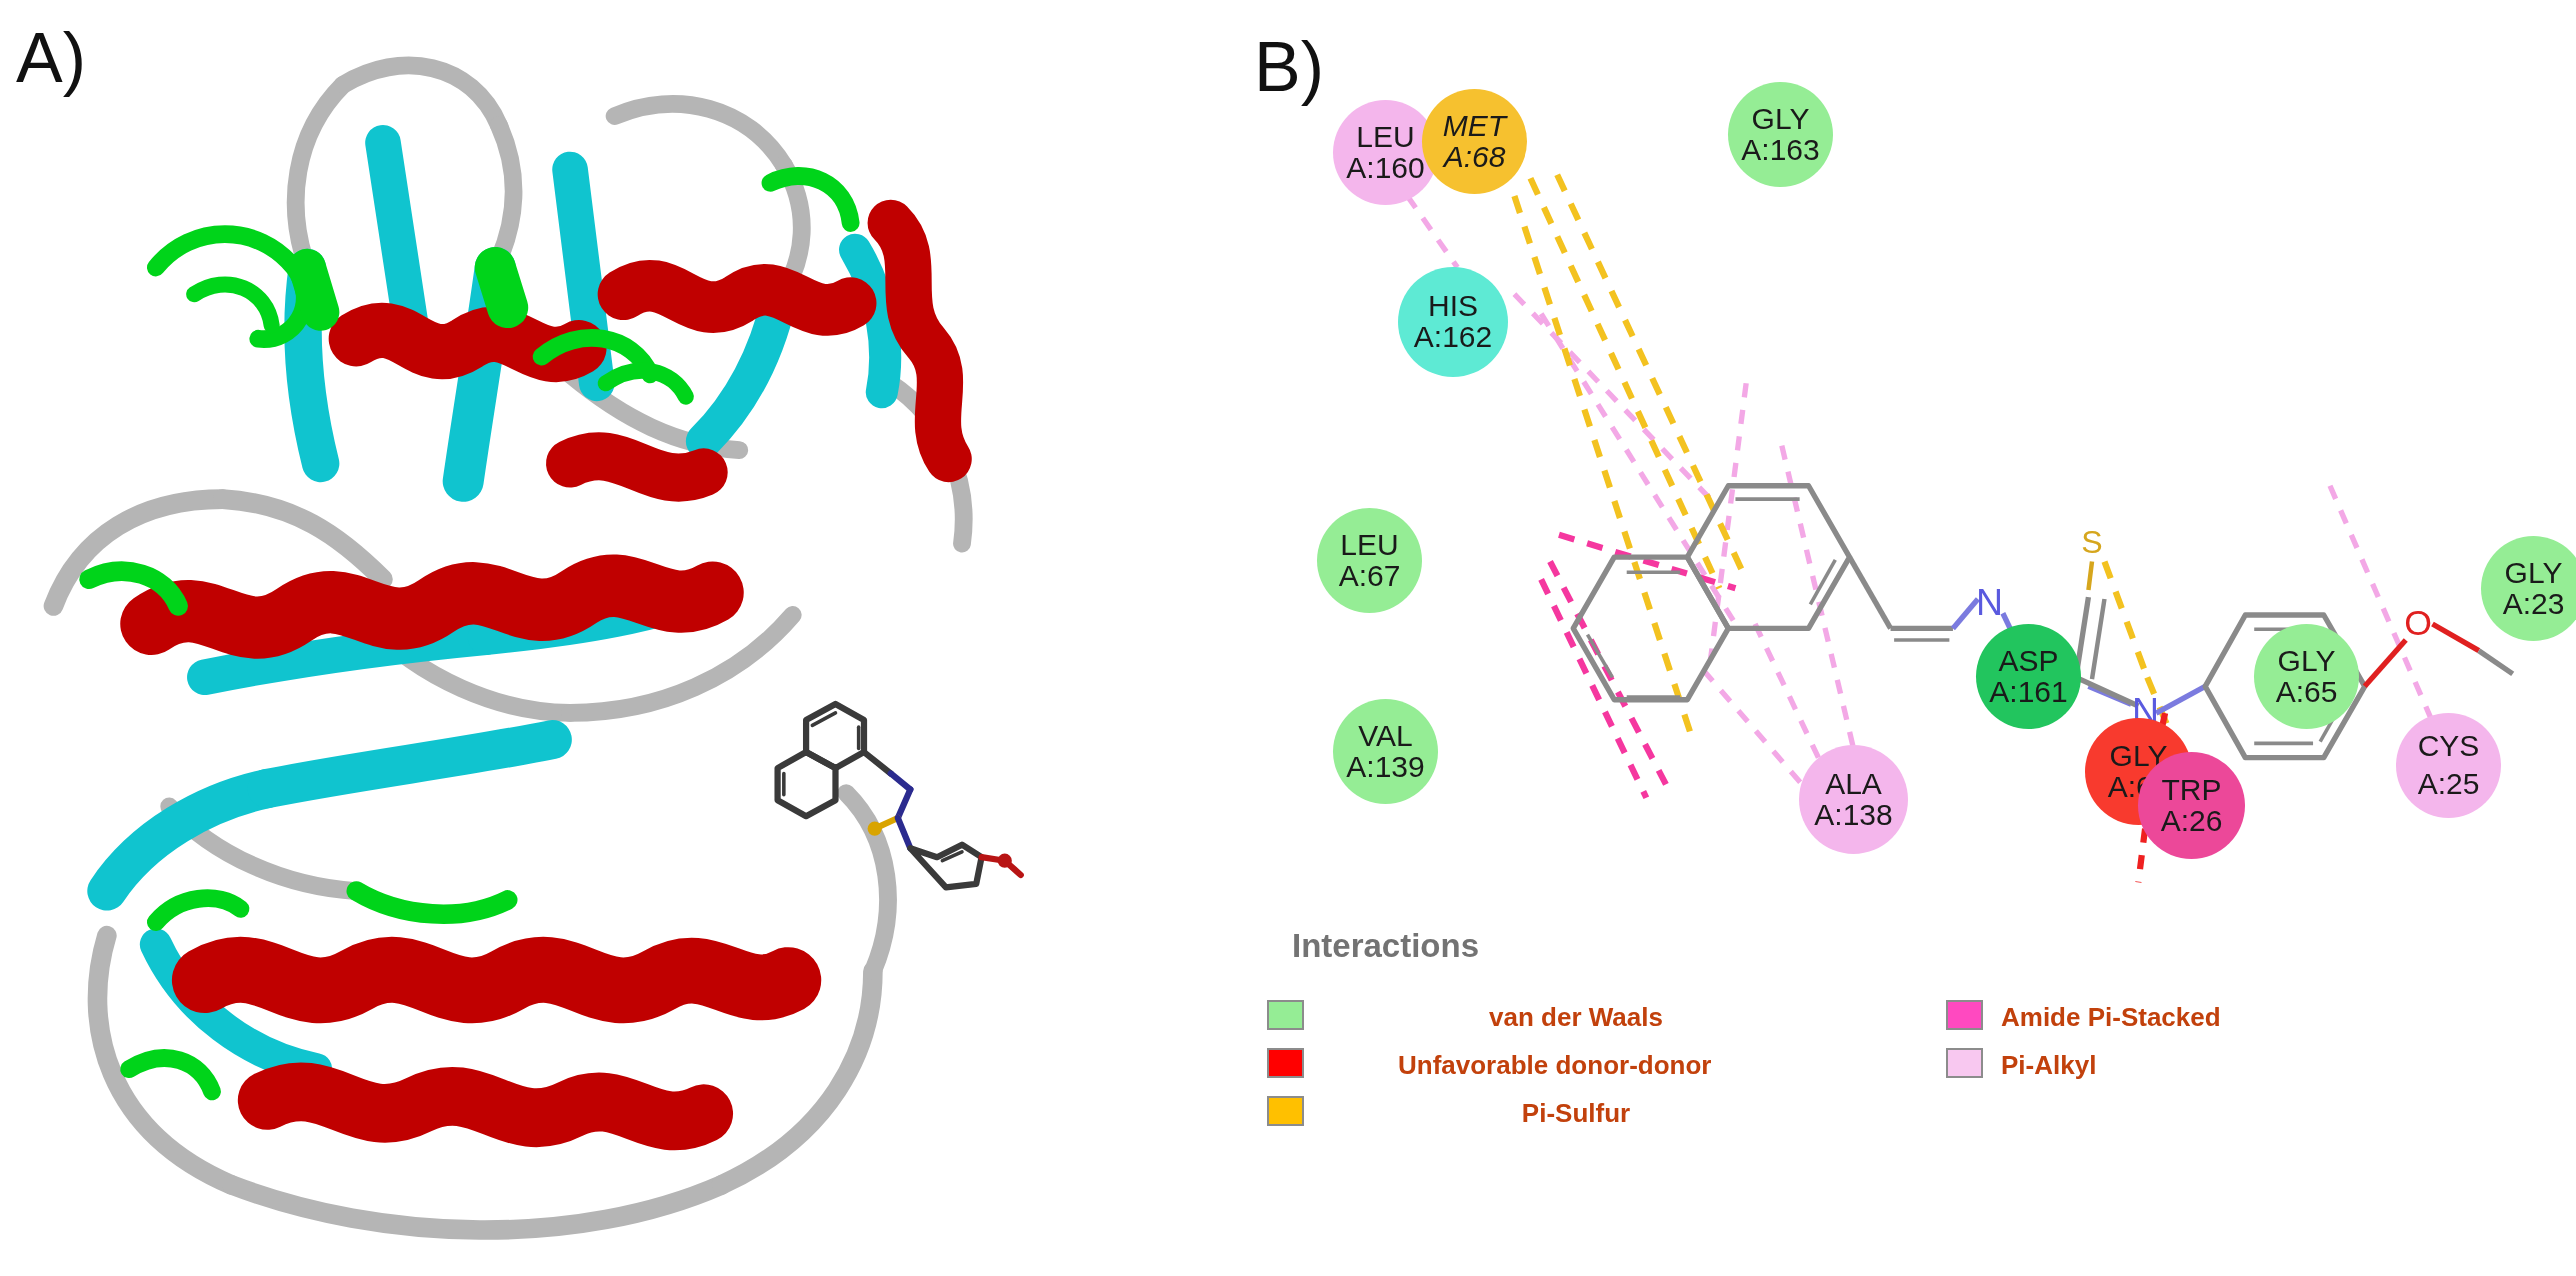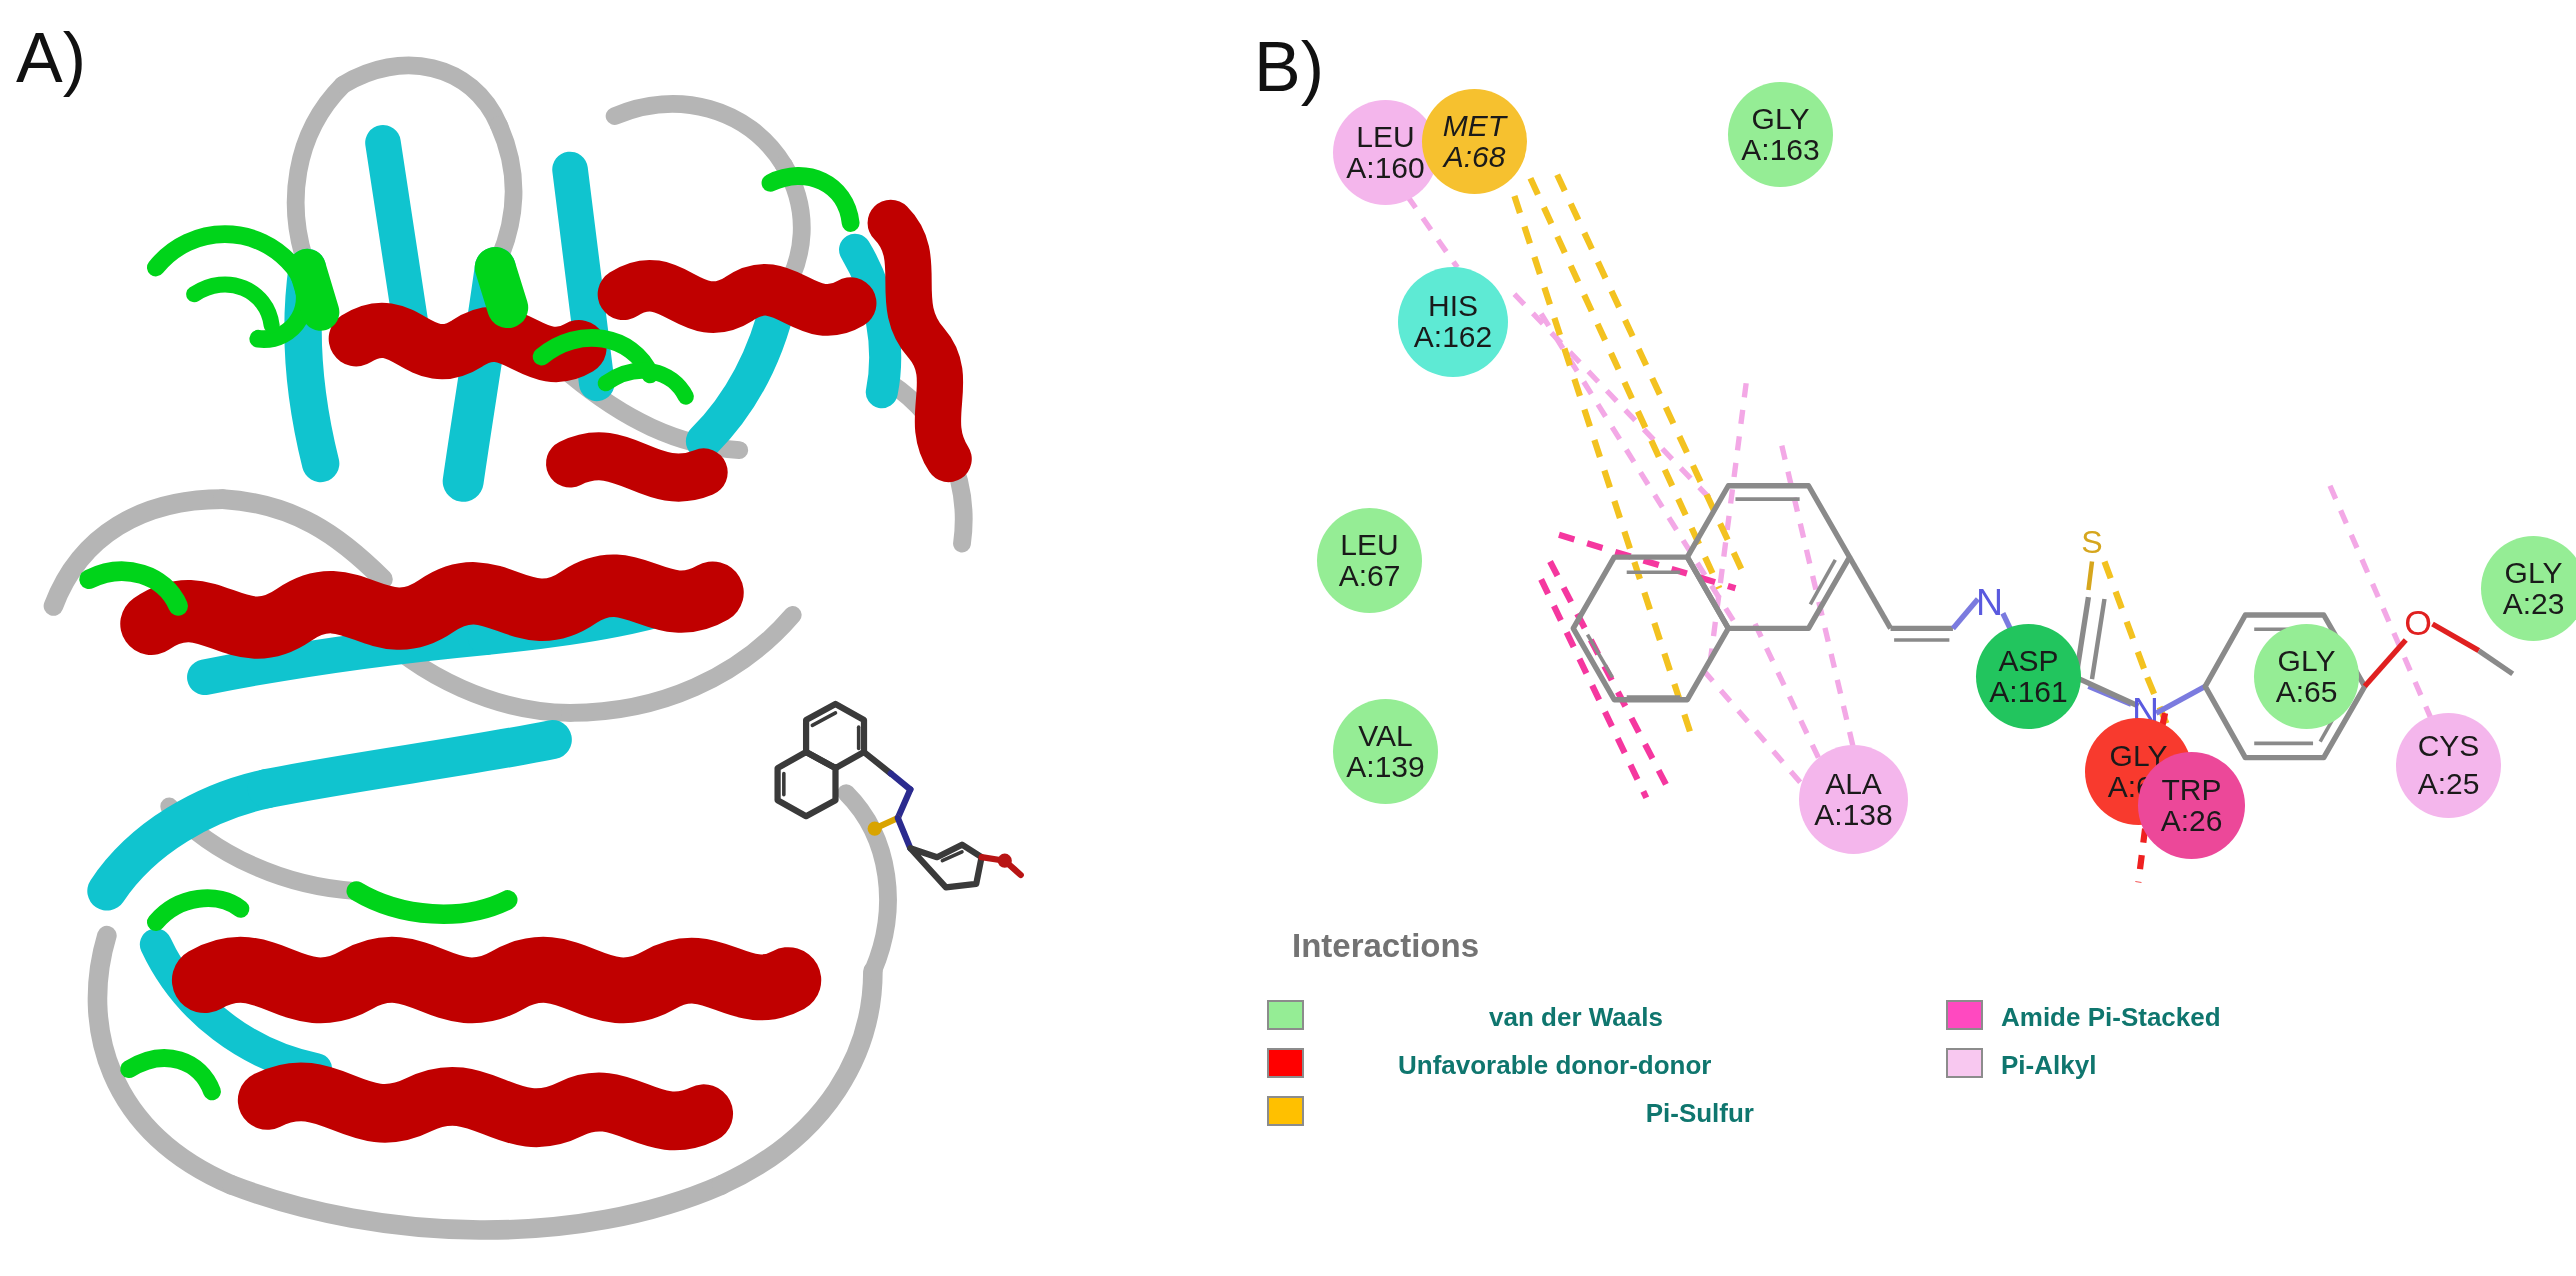--- a/index.html
+++ b/index.html
@@ -16,21 +16,21 @@
 
   .res{position:absolute;border-radius:50%;display:flex;flex-direction:column;
        align-items:center;justify-content:center;line-height:1.02;
        font-family:"Liberation Sans", sans-serif;color:#1a1a1a;}
   .res span{display:block;white-space:nowrap;}
   .res .r-name{font-size:30px;}
   .res .r-id{font-size:30px;}
 
   .legend-title{position:absolute;font-size:33px;font-weight:bold;color:#737373;}
   .sw{position:absolute;width:37px;height:30px;border:2.7px solid #8c8c8c;box-sizing:border-box;}
-  .lg-text{position:absolute;font-size:26px;font-weight:bold;color:#0f766e;
+  .lg-text{position:absolute;font-size:26px;font-weight:bold;color:#c2410c;
            white-space:nowrap;}
 </style>
 </head>
 <body>
 
 <div id="panel-a">
   <div class="panel-label" style="left:16px;top:18px;">A)</div>
 
   <svg width="1247" height="1277" viewBox="0 0 1400 1433">
     <g fill="none" stroke-linecap="round" stroke-linejoin="round">
@@ -290,21 +290,21 @@
 
   <div class="legend-title" style="left:45px;top:927px;">Interactions</div>
 
   <div class="sw" style="left:19.6px;top:1000px;background:#95ed95;"></div>
   <div class="lg-text" style="left:151px;top:1002px;width:356px;text-align:center;">van der Waals</div>
 
   <div class="sw" style="left:19.6px;top:1048px;background:#ff0000;"></div>
   <div class="lg-text" style="left:151px;top:1050px;width:356px;text-align:left;">Unfavorable donor-donor</div>
 
   <div class="sw" style="left:19.6px;top:1096px;background:#ffc000;"></div>
-  <div class="lg-text" style="left:151px;top:1098px;width:356px;text-align:right;">Pi-Sulfur</div>
+  <div class="lg-text" style="left:151px;top:1098px;width:356px;text-align:center;">Pi-Sulfur</div>
 
   <div class="sw" style="left:699px;top:1000px;background:#ff49c0;"></div>
   <div class="lg-text" style="left:754px;top:1002px;">Amide Pi-Stacked</div>
 
   <div class="sw" style="left:699px;top:1048px;background:#f8c8f0;"></div>
   <div class="lg-text" style="left:754px;top:1050px;width:267px;text-align:left;">Pi-Alkyl</div>
 </div>
 
 
 </body></html>

